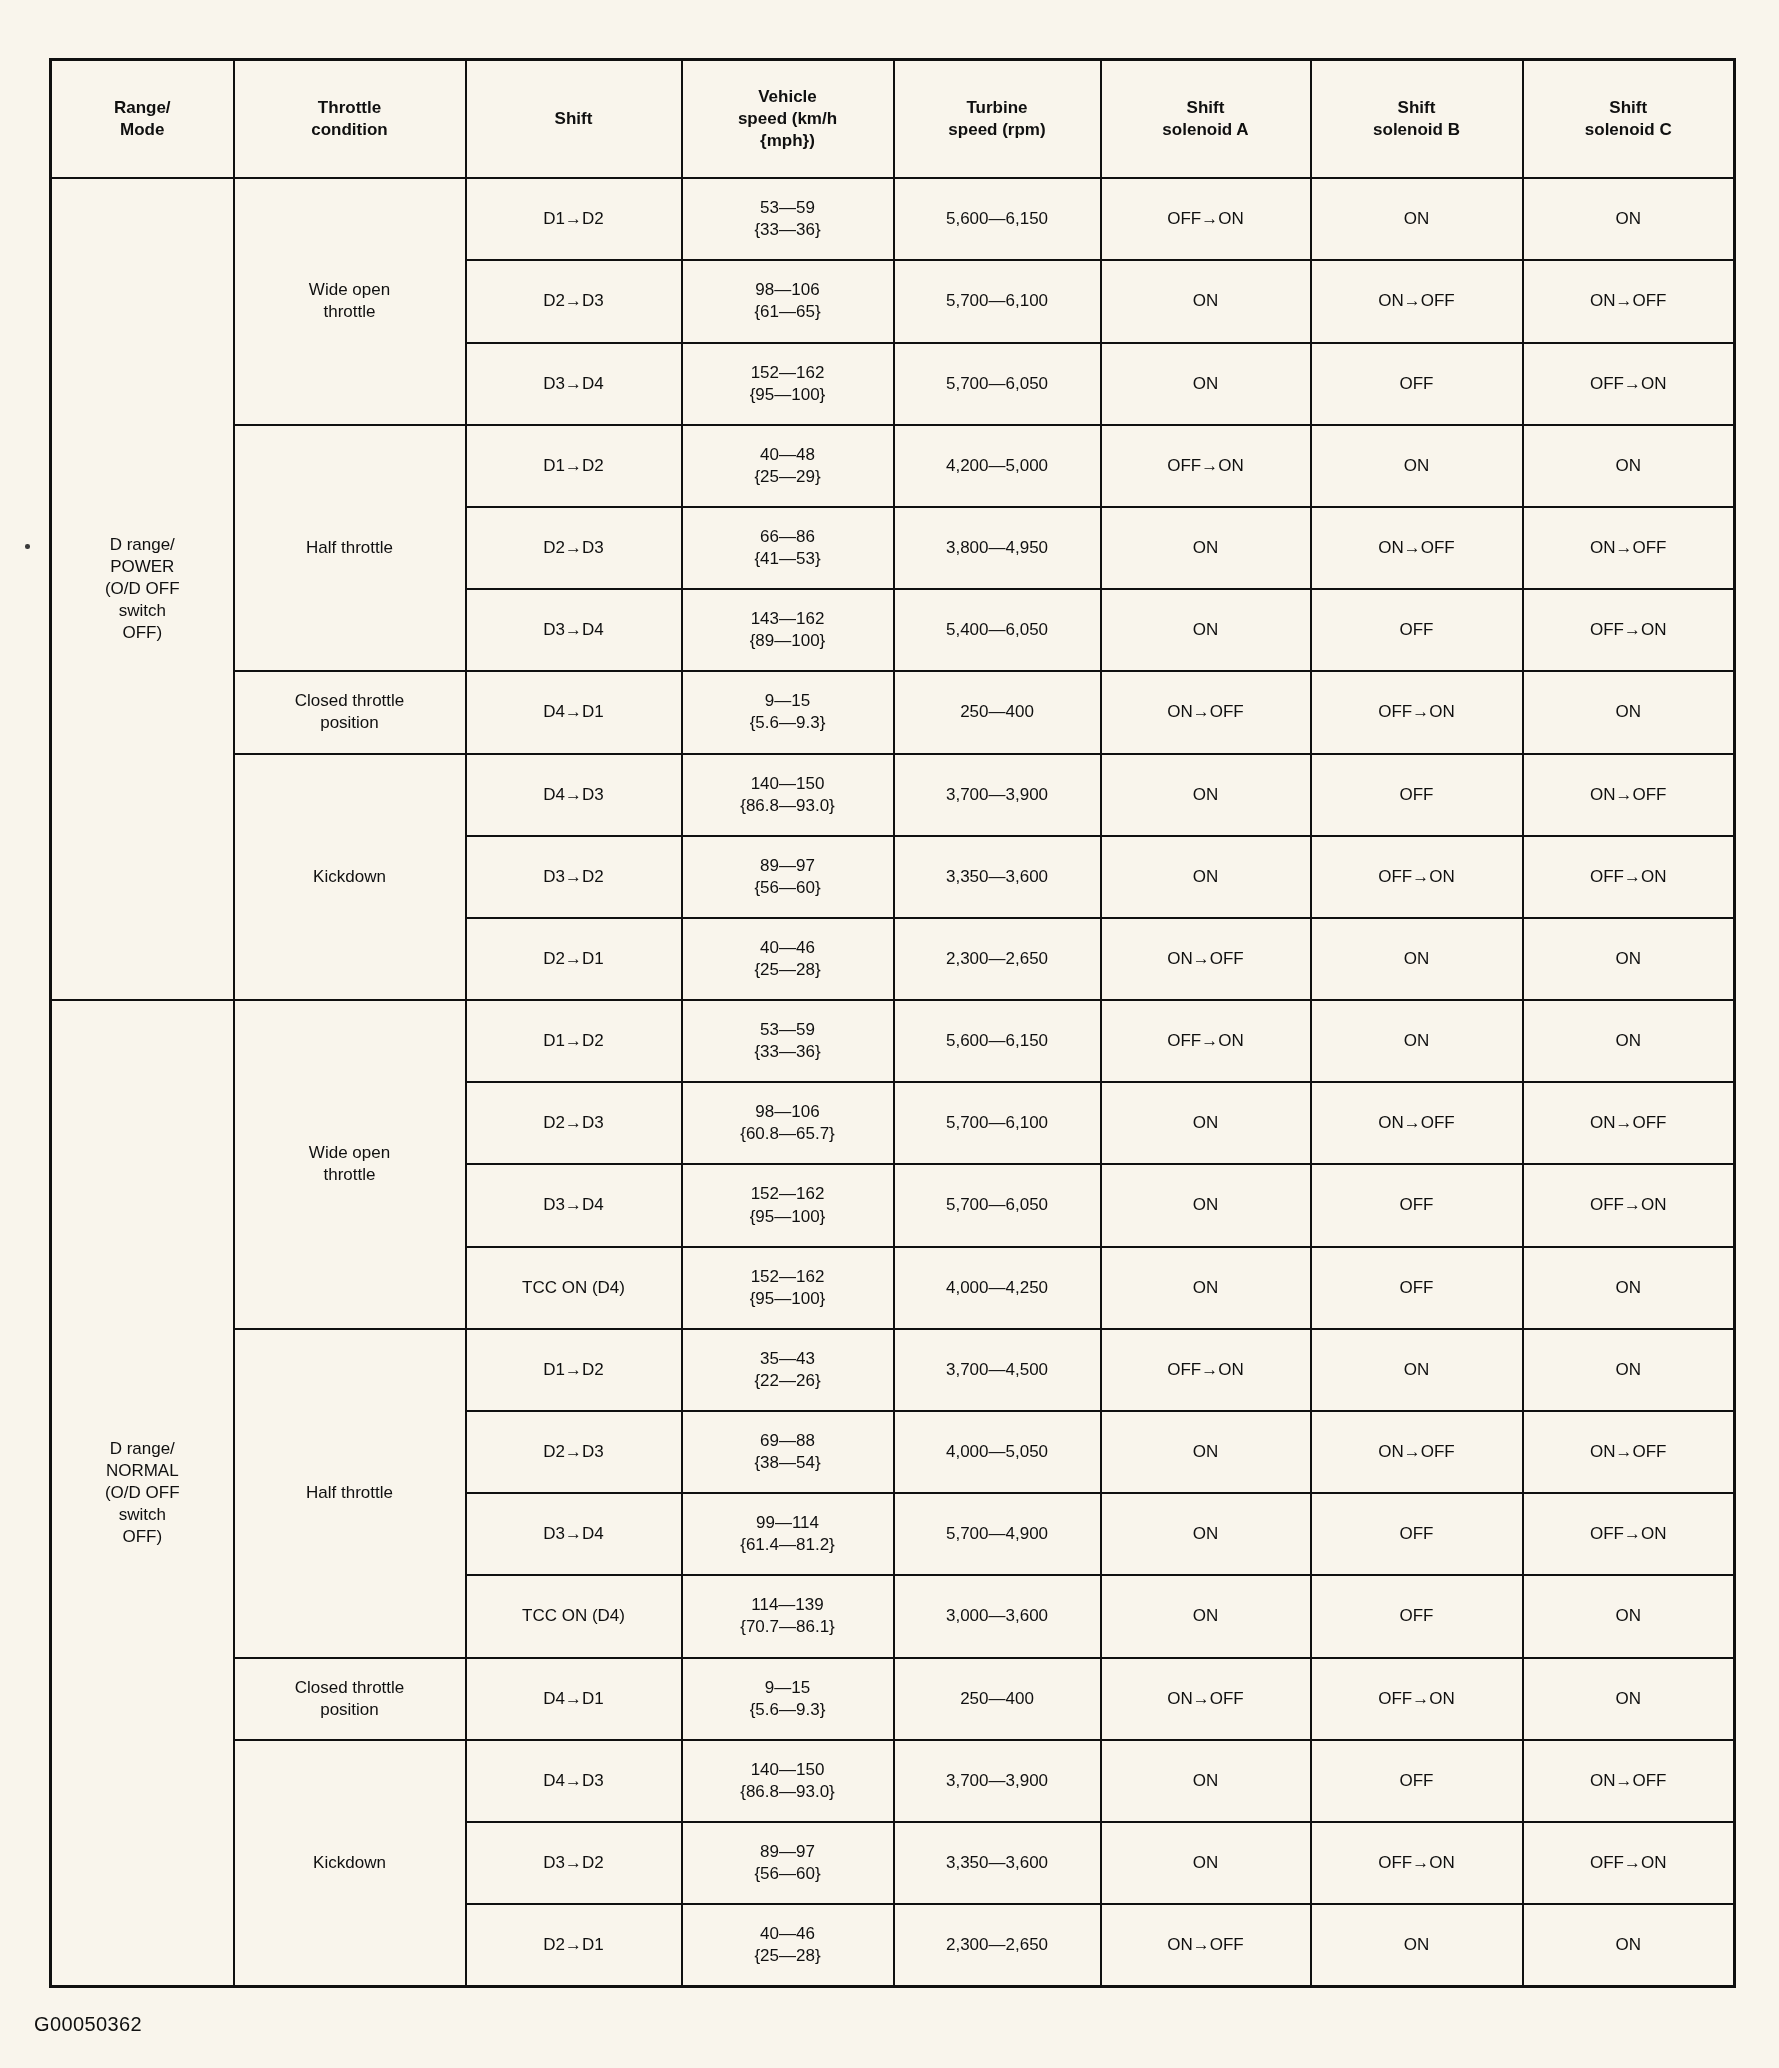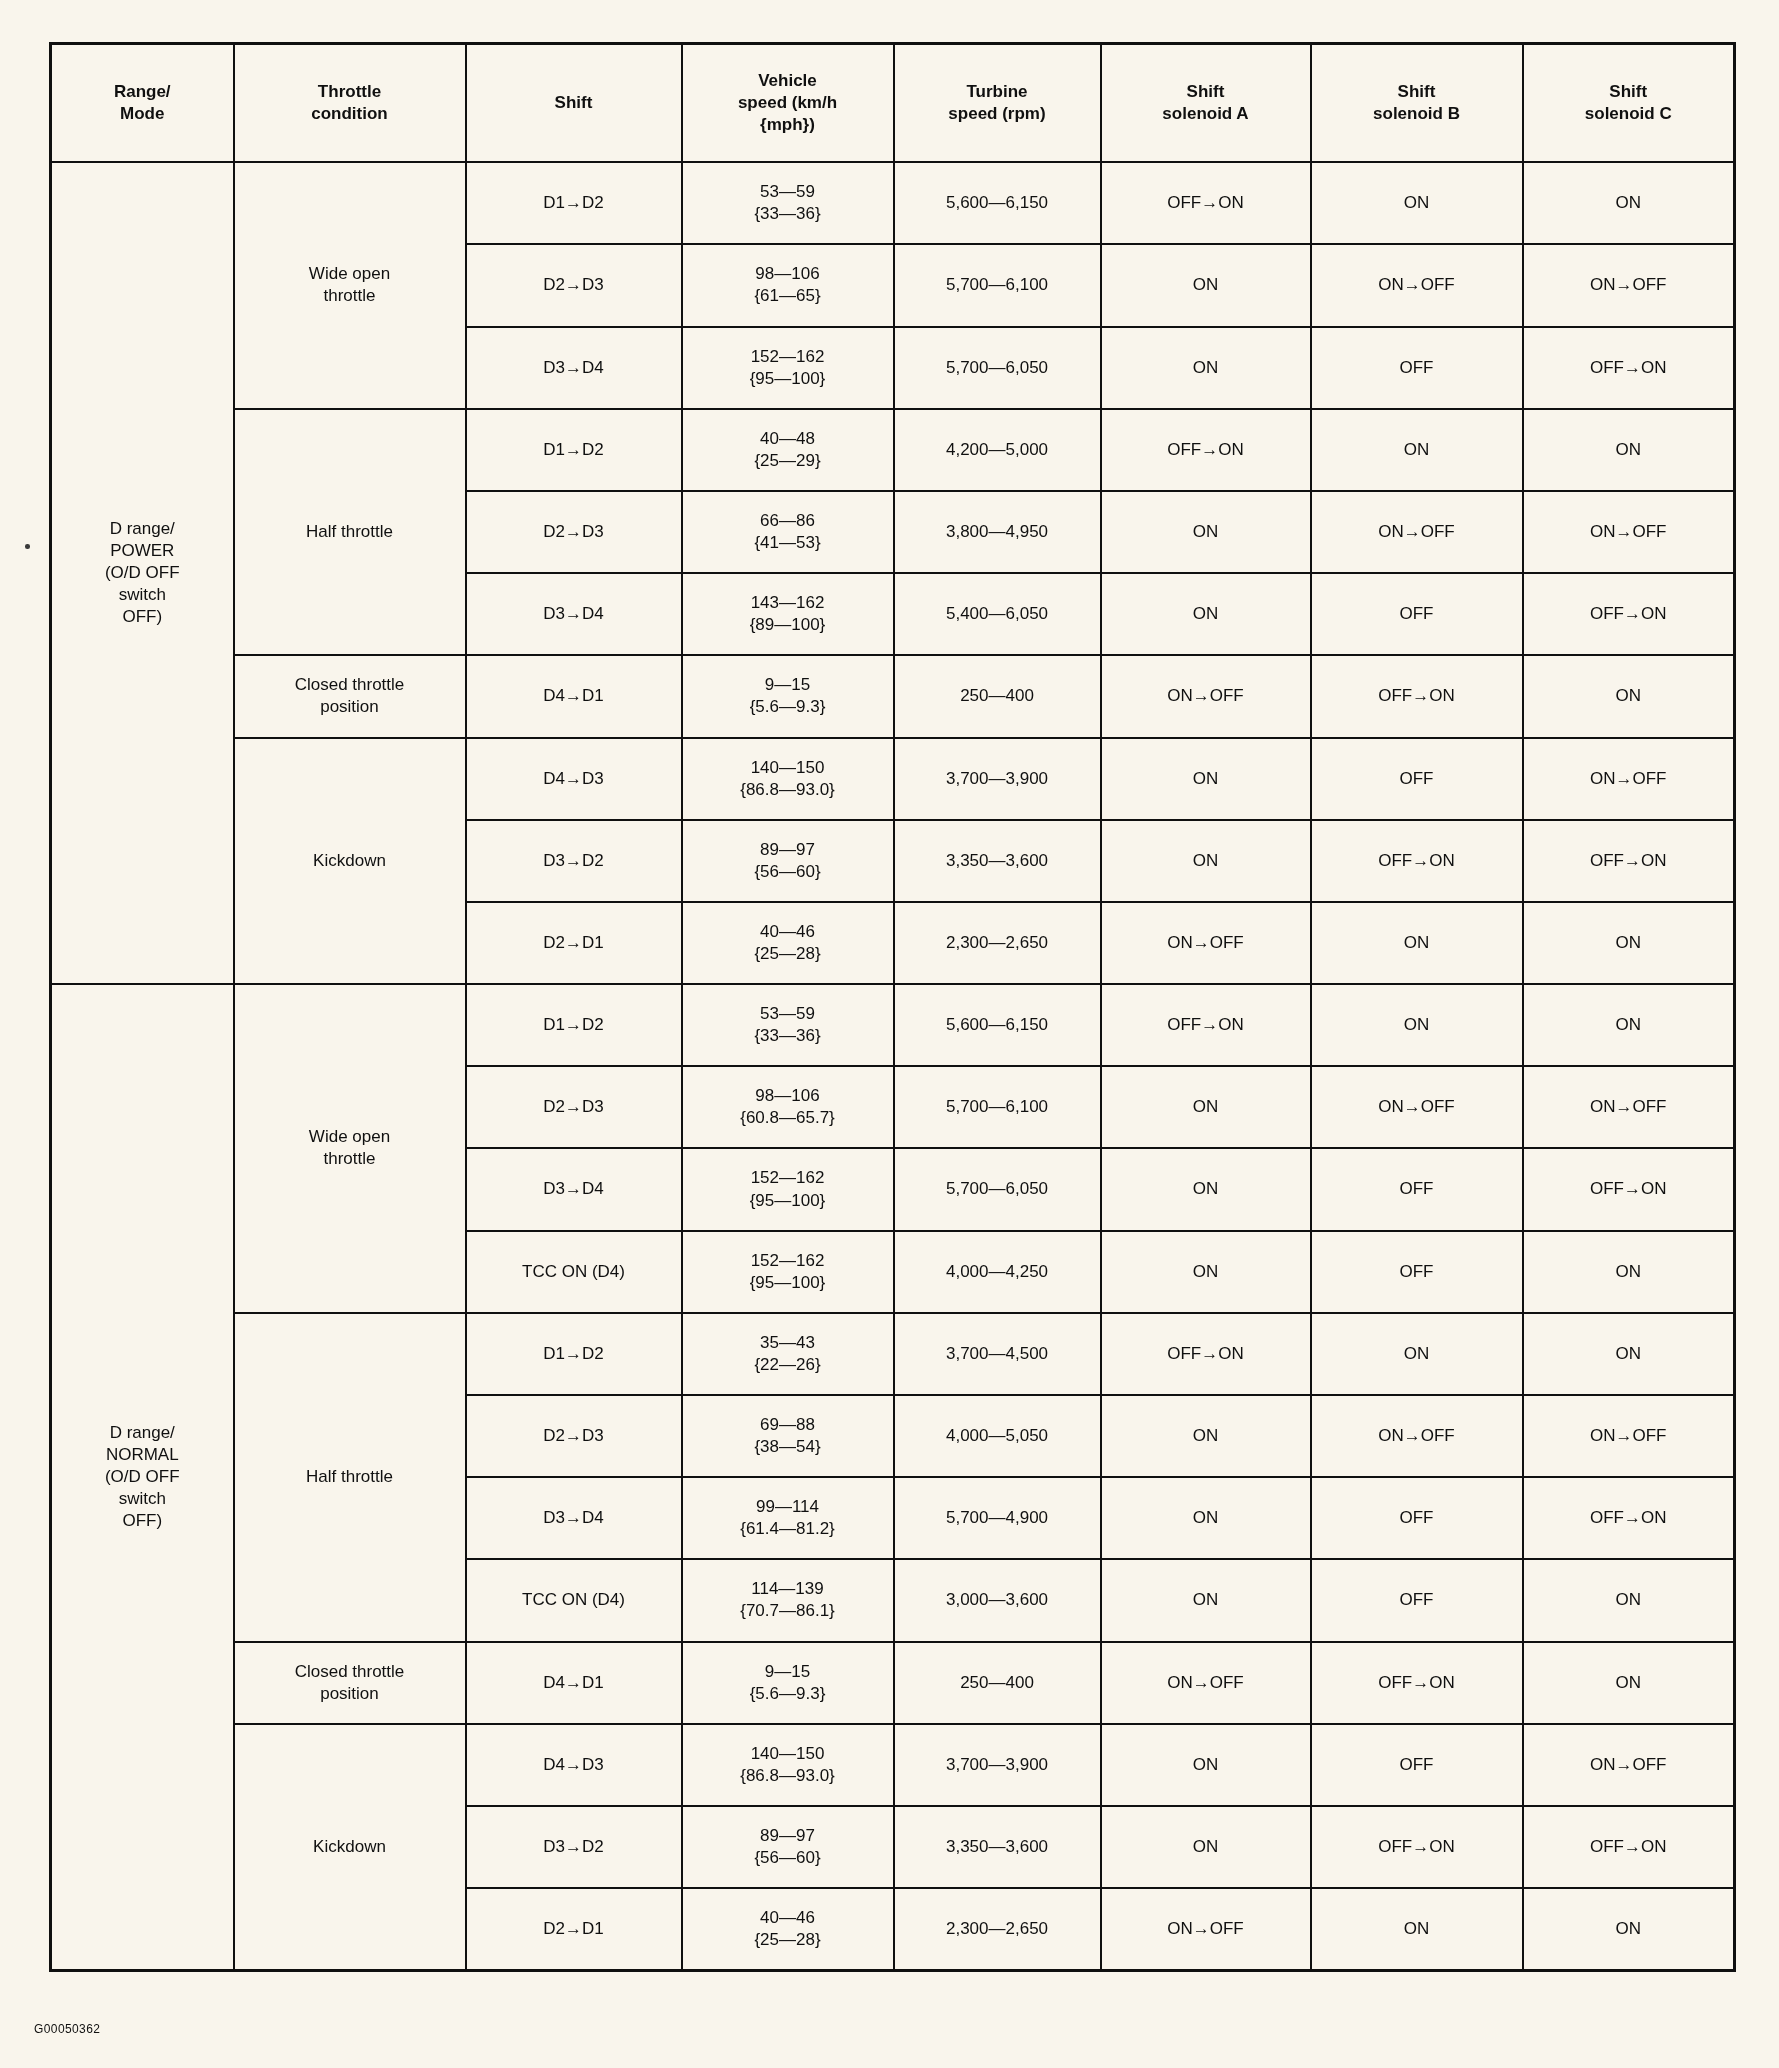--- a/index.html
+++ b/index.html
@@ -14,21 +14,21 @@
     color: #101010;
     position: relative;
   }
   .page {
     position: relative;
     width: 100%;
     height: 100%;
   }
   table.shift-table {
     position: absolute;
-    top: 42px;
+    top: 58px;
     left: 49px;
     border-collapse: collapse;
     table-layout: fixed;
     border: 3.6px solid #101010;
     padding-left: 36px;
   }
   table.shift-table th,
   table.shift-table td {
     border: 2.2px solid #101010;
     white-space: pre-line;
@@ -52,21 +52,21 @@
     text-align: center;
   }
   td.cond-cell {
     text-align: left;
     padding-left: 12.5px;
   }
   .footer-code {
     position: absolute;
     left: 34px;
     bottom: 32px;
-    font-size: 12px;
+    font-size: 20px;
     letter-spacing: 0.4px;
   }
   .scan-dot {
     position: absolute;
     left: 25px;
     top: 544px;
     width: 4.5px;
     height: 4.5px;
     background: #3a3a3a;
     border-radius: 50%;

